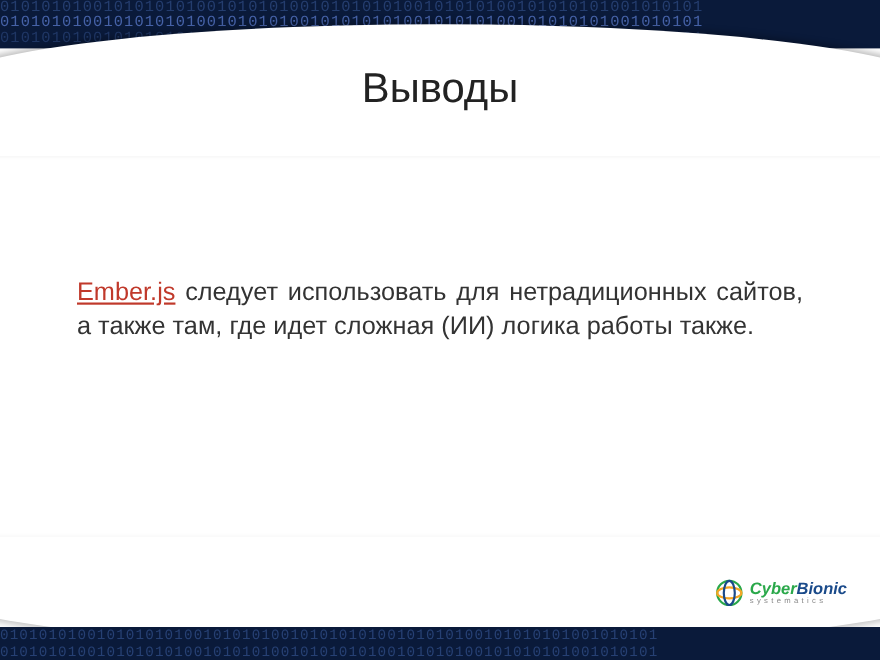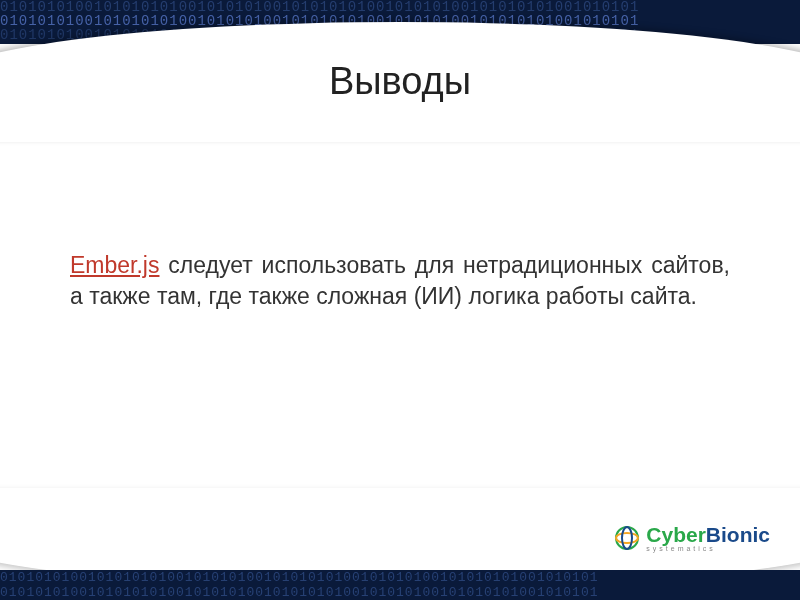--- a/index.html
+++ b/index.html
@@ -103,22 +103,23 @@
     display: flex;
     align-items: center;
     gap: 6px;
   }
   .logo-mark {
     width: 26px; height: 26px;
     position: relative;
   }
   .logo-text { line-height: 1; }
   .logo-main {
-    font-size: 21px;
+    font-size: 15px;
     font-weight: 700;
+    font-style: italic;
     color: #1a4a8a;
   }
   .logo-main .cyber { color: #2aa84a; }
   .logo-sub {
     font-size: 7px;
     letter-spacing: 3px;
     color: #888;
     text-transform: lowercase;
   }
 </style>
@@ -136,21 +137,21 @@
 
   <div class="swoosh-bottom"></div>
   <div class="bottom-band">
     <div class="row">01010101001010101010010101010010101010100101010100101010101001010101</div>
     <div class="row">01010101001010101010010101010010101010100101010100101010101001010101</div>
   </div>
 
   <h1 class="title">Выводы</h1>
 
   <p class="body">
-    <span class="highlight">Ember.js</span><span> следует использовать для нетрадиционных сайтов, а также там, где также сложная (ИИ) логика работы сайта.</span>
+    <span class="highlight">Ember.js</span><span> следует использовать для нетрадиционных сайтов, а также там, где идет сложная (ИИ) логика работы также.</span>
   </p>
 
   <div class="logo">
     <div class="logo-mark">
       <svg viewBox="0 0 26 26" width="26" height="26">
         <circle cx="13" cy="13" r="11" fill="none" stroke="#2aa84a" stroke-width="2"></circle>
         <ellipse cx="13" cy="13" rx="11" ry="5" fill="none" stroke="#f5a623" stroke-width="2"></ellipse>
         <ellipse cx="13" cy="13" rx="5" ry="11" fill="none" stroke="#1a4a8a" stroke-width="2"></ellipse>
       </svg>
     </div>

